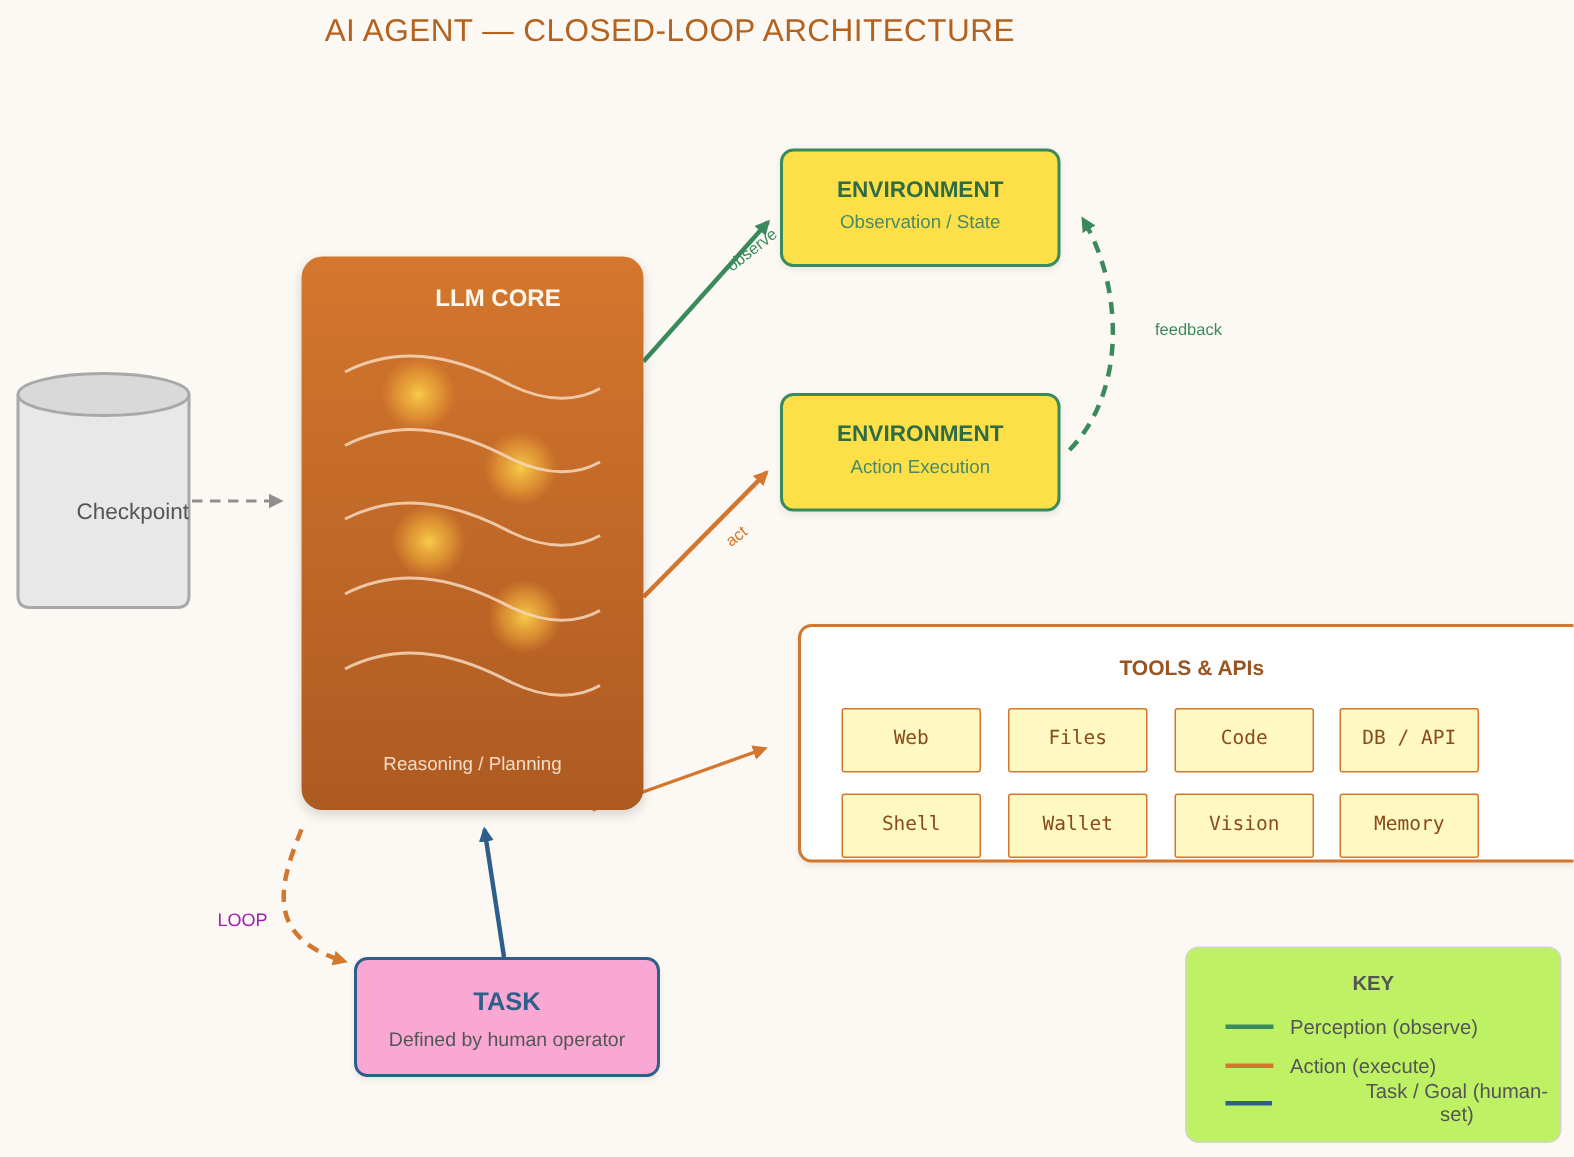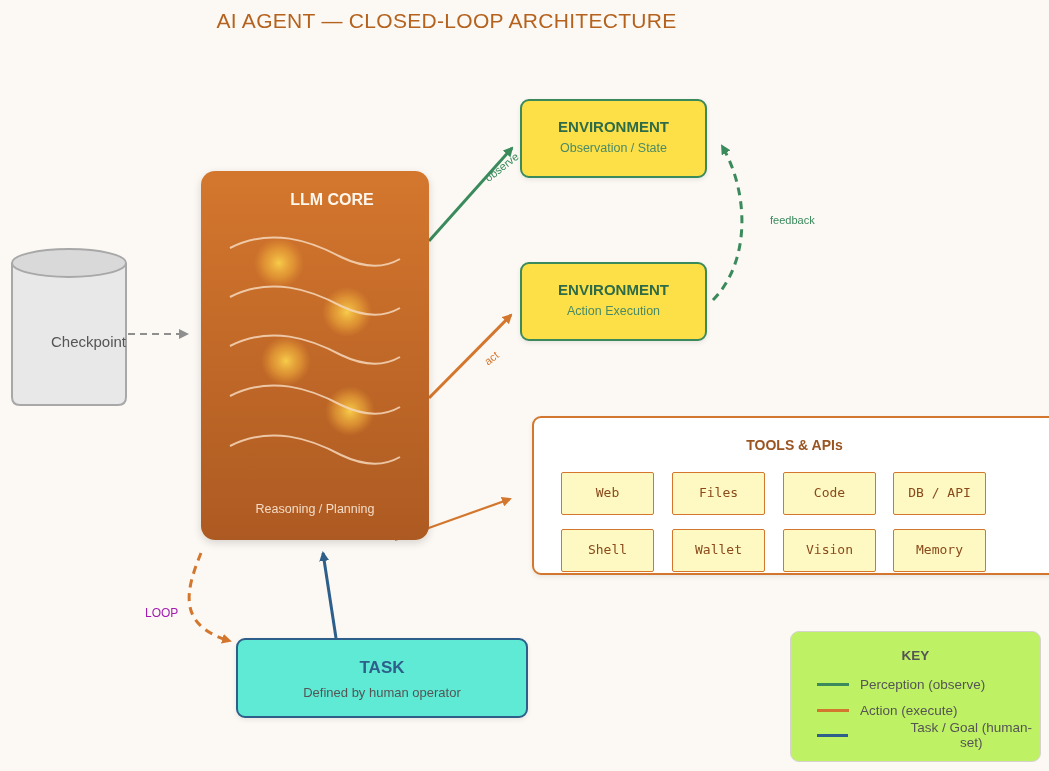--- a/index.html
+++ b/index.html
@@ -16,21 +16,21 @@
           background:linear-gradient(#d4772e, #ad5a22); box-shadow:0 3px 8px rgba(0,0,0,0.15);padding-left:34px; }
   .core .h { font-size:16px; font-weight:bold; color:#fff6ec; margin-top:20px; }
   .core .s { position:absolute; bottom:24px; left:0; right:0; font-size:12.5px; color:#f3dcc6; }
   .core svg { position:absolute; left:0; top:0; }
   .tools { left:520px; top:416px; width:525px; height:159px; background:#fff; border:2px solid #d4772e;
            border-radius:9px; box-shadow:0 2px 5px rgba(0,0,0,0.08);margin-left:12px; }
   .tools .h { font-size:14px; font-weight:bold; color:#9a5420; margin-top:19px; }
   .chip { position:absolute; width:93px; height:43px; box-sizing:border-box; background:#fef9c3;
           border:1.5px solid #d4772e; border-radius:2px; font-family:"DejaVu Sans Mono", monospace;
           font-size:13px; color:#8a4a1a; line-height:40px; text-align:center; }
-  .task { left:236px; top:638px; width:292px; height:80px; background:#5eead4; border:2.5px solid #2d5f8a;
+  .task { left:236px; top:638px; width:204px; height:80px; background:#f9a8d4; border:2.5px solid #2d5f8a;
           border-radius:9px; box-shadow:0 2px 5px rgba(0,0,0,0.08); }
   .task .h { font-size:17px; font-weight:bold; color:#2d5f8a; margin-top:18px; }
   .task .s { font-size:13px; color:#555; margin-top:7px; }
   .cyl-label { position:absolute; left:12px; width:114px; top:333px; text-align:right; font-size:15px; color:#555; }
   .key { left:790px; top:631px; width:251px; height:131px; background:#bef264; border:1.5px solid #d6d3cf;
          border-radius:9px; }
   .key .h { font-size:13.5px; font-weight:bold; color:#555; margin-top:16px; }
   .key-row { position:absolute; left:26px; height:20px; display:flex; align-items:center; }
   .key-row .ln { width:32px; height:3px; margin-right:11px; }
   .key-row .tx { font-size:13.5px; color:#555; }

